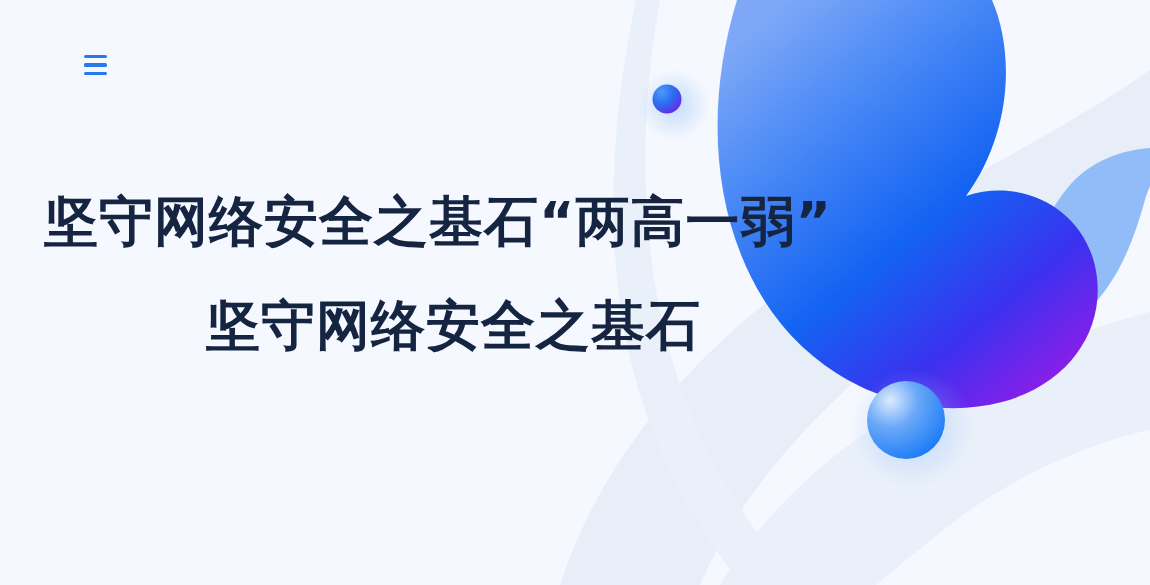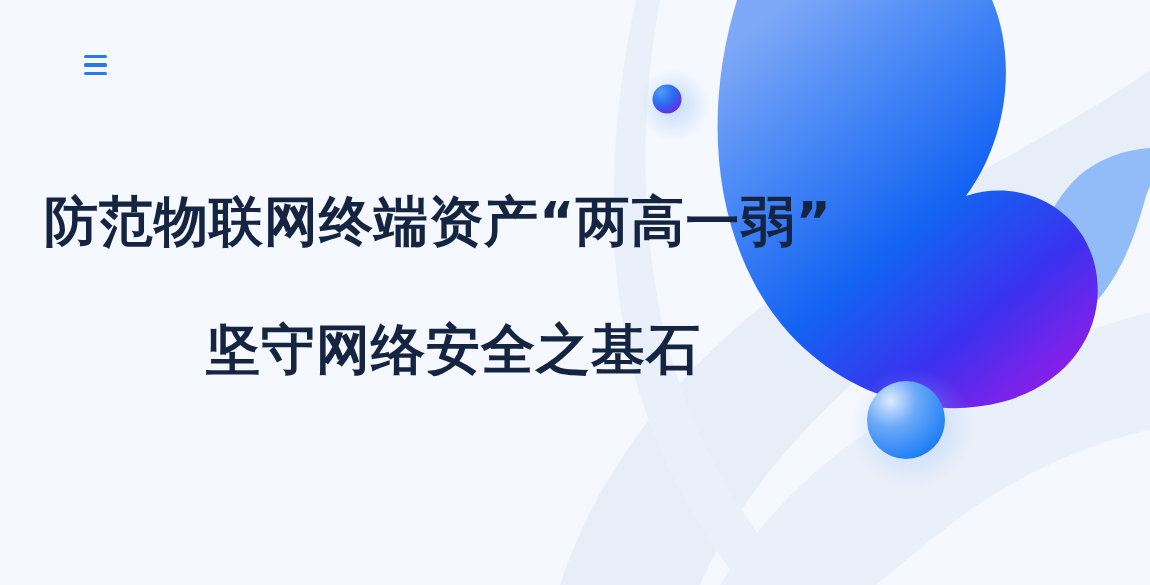--- a/index.html
+++ b/index.html
@@ -79,21 +79,21 @@
     font-size: 54px;
     line-height: 72px;
     letter-spacing: 1px;
     white-space: nowrap;
   }
   .title-line.l1 {
     margin-left: 44px;
   }
   .title-line.l2 {
     margin-left: 206px;
-    margin-top: 56px;
+    margin-top: 32px;
   }
 </style>
 </head>
 <body>
 
 <div class="slide">
 
   <div class="decor">
     <svg viewBox="0 0 1150 585" xmlns="http://www.w3.org/2000/svg" aria-hidden="true">
       <defs>
@@ -199,17 +199,17 @@
     </svg>
   </div>
 
   <button class="menu-btn" aria-label="menu">
     <span class="bar b1"></span>
     <span class="bar b2"></span>
     <span class="bar b3"></span>
   </button>
 
   <div class="title-block">
-    <div class="title-line l1">防范物联网终端资产“两高一弱”</div>
+    <div class="title-line l1">坚守网络安全之基石“两高一弱”</div>
     <div class="title-line l2">坚守网络安全之基石</div>
   </div>
 
 </div>
 
 </body></html>

